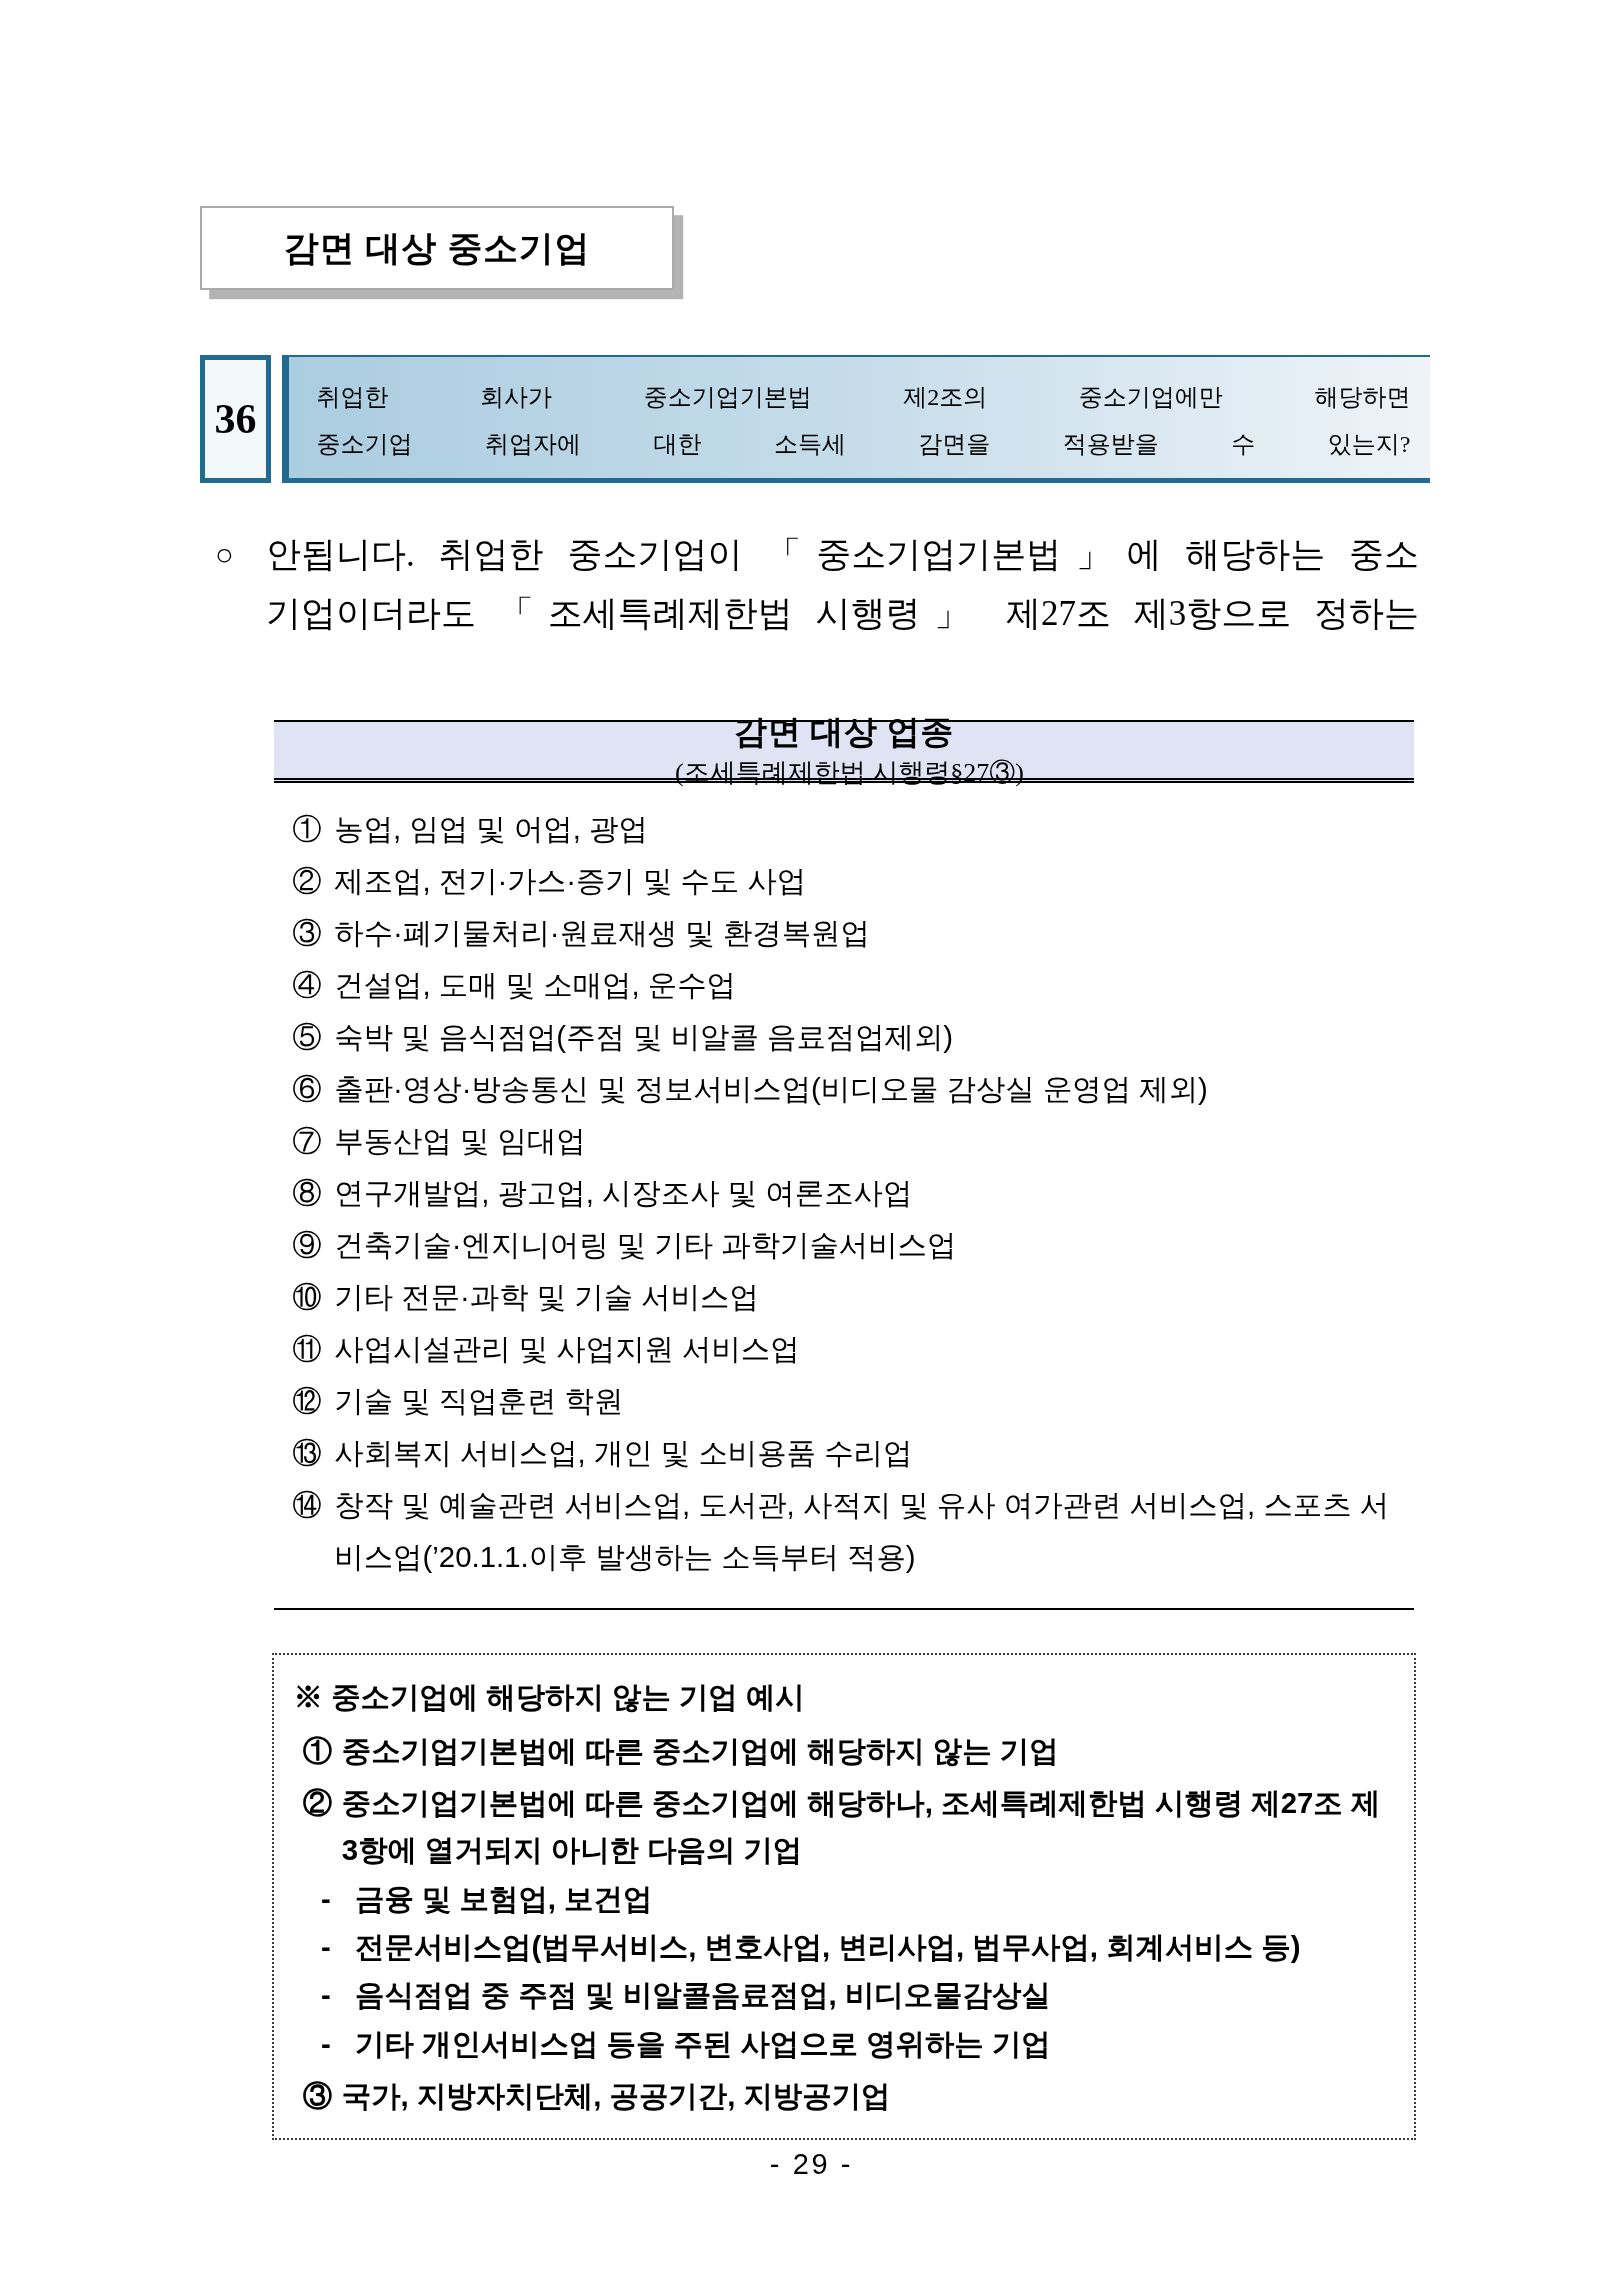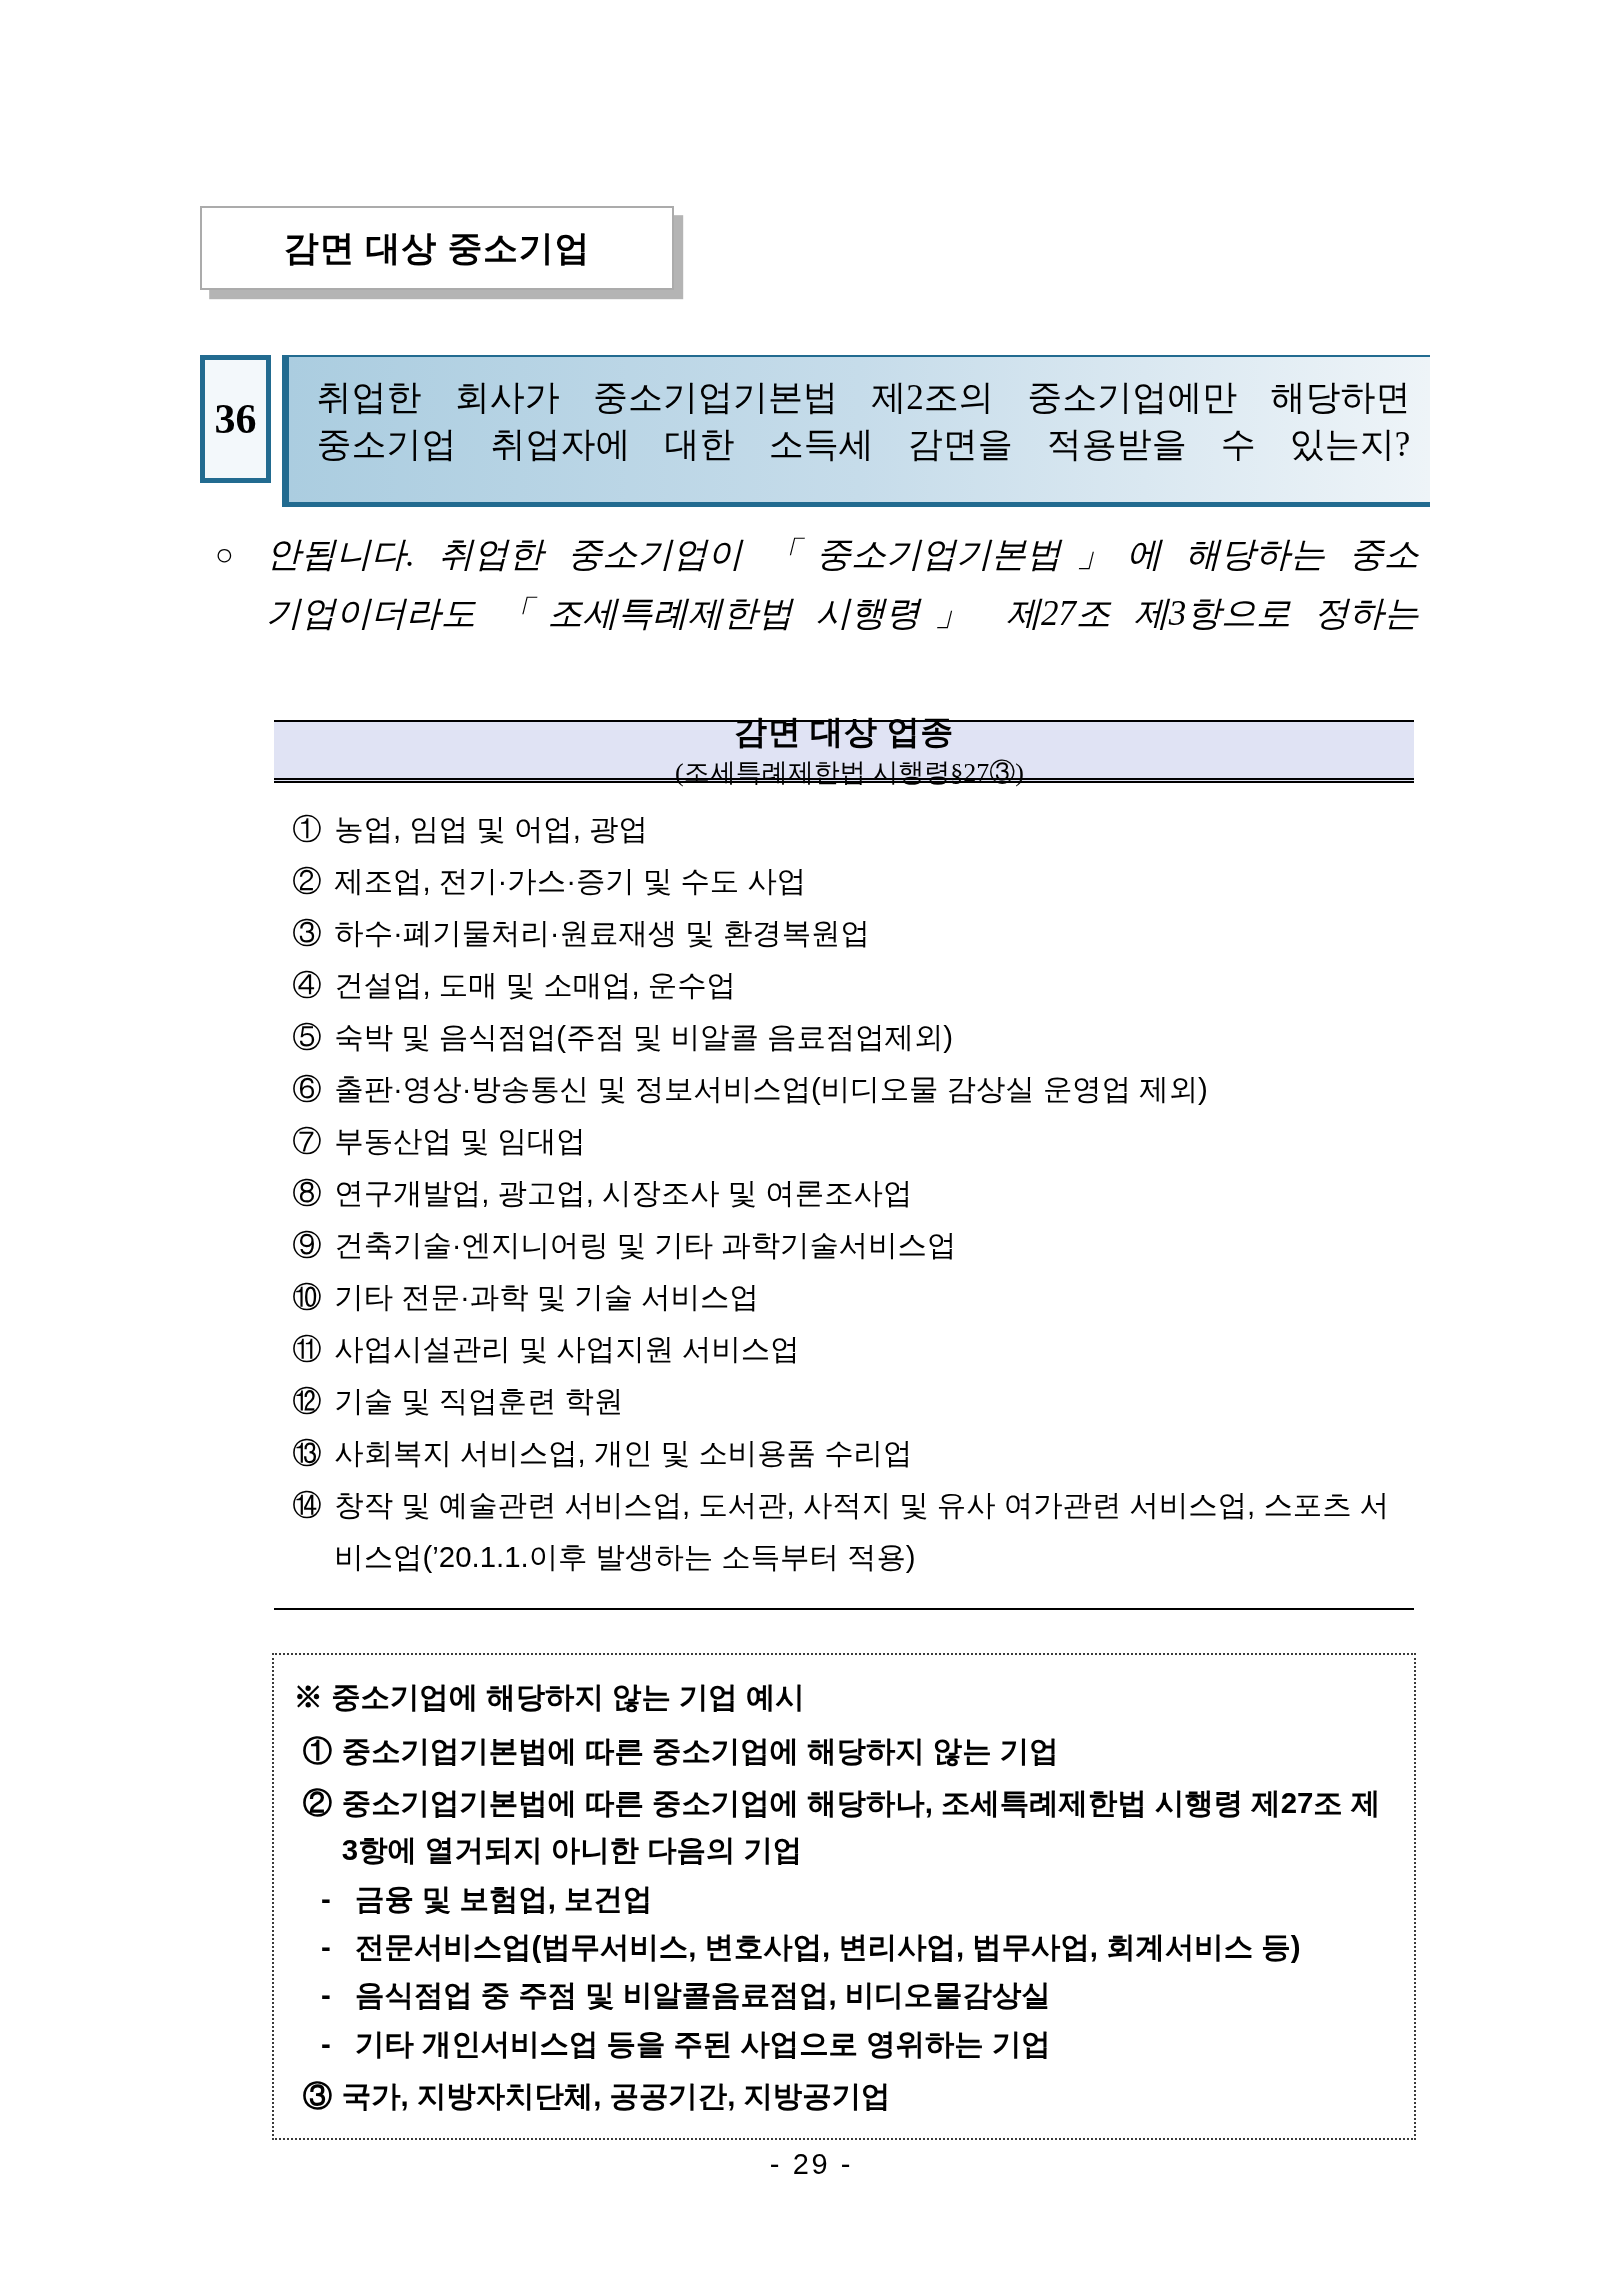--- a/index.html
+++ b/index.html
@@ -36,42 +36,42 @@
   .q-number-box{
     width:71px; height:128px; flex-shrink:0;
     border:5.2px solid #226b90;
     background:#f3f8fb;
     display:flex; align-items:center; justify-content:center;
     font-family:"Liberation Serif", serif;
     font-size:42px; font-weight:bold;
   }
   .q-gap{ width:11px; flex-shrink:0; }
   .q-text-box{
-    flex:1; height:152px;
+    flex:1; height:128px;
     border-top:2.6px solid #226b90;
     border-left:7.9px solid #226b90;
     border-bottom:5.9px solid #226b90;
     background:linear-gradient(90deg,#abcde0 0%,#c6dcea 50%,#eef4f8 100%);
     padding:17px 19.6px 0 27.5px;
     font-family:"Liberation Serif", serif;
-    font-size:35px; line-height:47px;
+    font-size:24px; line-height:47px;
   }
   .q-line{ text-align:justify; text-align-last:justify; }
 
   
   .answer{
     position:absolute; left:215px; top:525px;
     width:1204px;
     display:flex;
     font-family:"Liberation Serif", serif;
     font-size:35px; line-height:59px;
   }
   .answer .bullet{ width:51px; flex-shrink:0; font-size:31px; }
   .answer .answer-lines{ flex:1; }
-  .answer .a-line{ text-align:justify; text-align-last:justify;font-style:italic; }
+  .answer .a-line{ text-align:justify; text-align-last:justify; }
 
   
   .industry-table{
     position:absolute; left:274px; top:720px;
     width:1140px;
     border-top:2px solid #000;
     border-bottom:2px solid #000;
   }
   .it-header{
     background:#e0e3f4;

